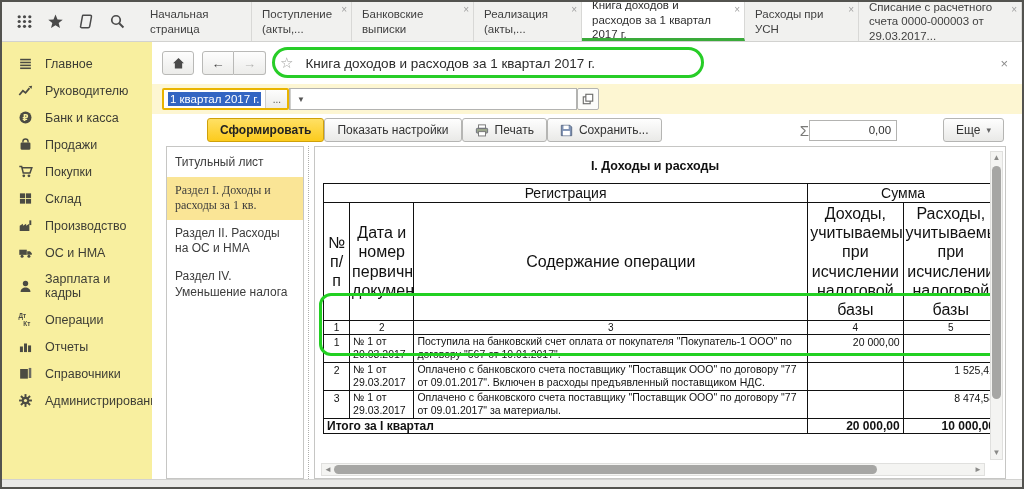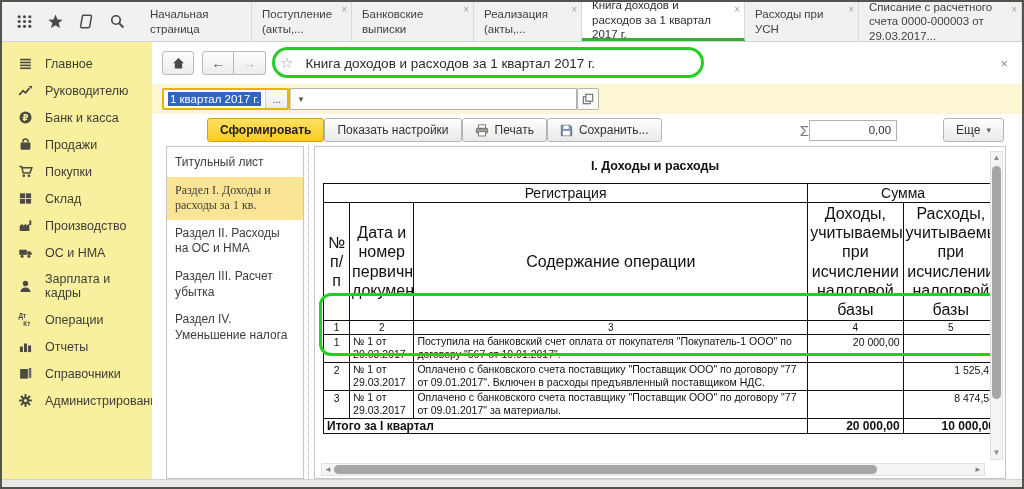--- a/index.html
+++ b/index.html
@@ -334,21 +334,20 @@
             <span>Еще</span>
             <span style="font-size:9px;color:#666">▾</span>
           </span>
       </div>
 
       <div class="workarea">
         <div class="sections">
           <div class="secitem">Титульный лист</div>
           <div class="secitem selected">Раздел I. Доходы и расходы за 1 кв.</div>
           <div class="secitem">Раздел II. Расходы на ОС и НМА</div>
-          <div class="secitem">Раздел III. Расчет убытка</div>
           <div class="secitem">Раздел IV. Уменьшение налога</div>
         </div>
         <div class="splitter"></div>
 
         <div class="canvas">
           <div class="rpt-title">I. Доходы и расходы</div>
 
           <div class="tablewrap">
             <table class="rpt">
               <colgroup>

